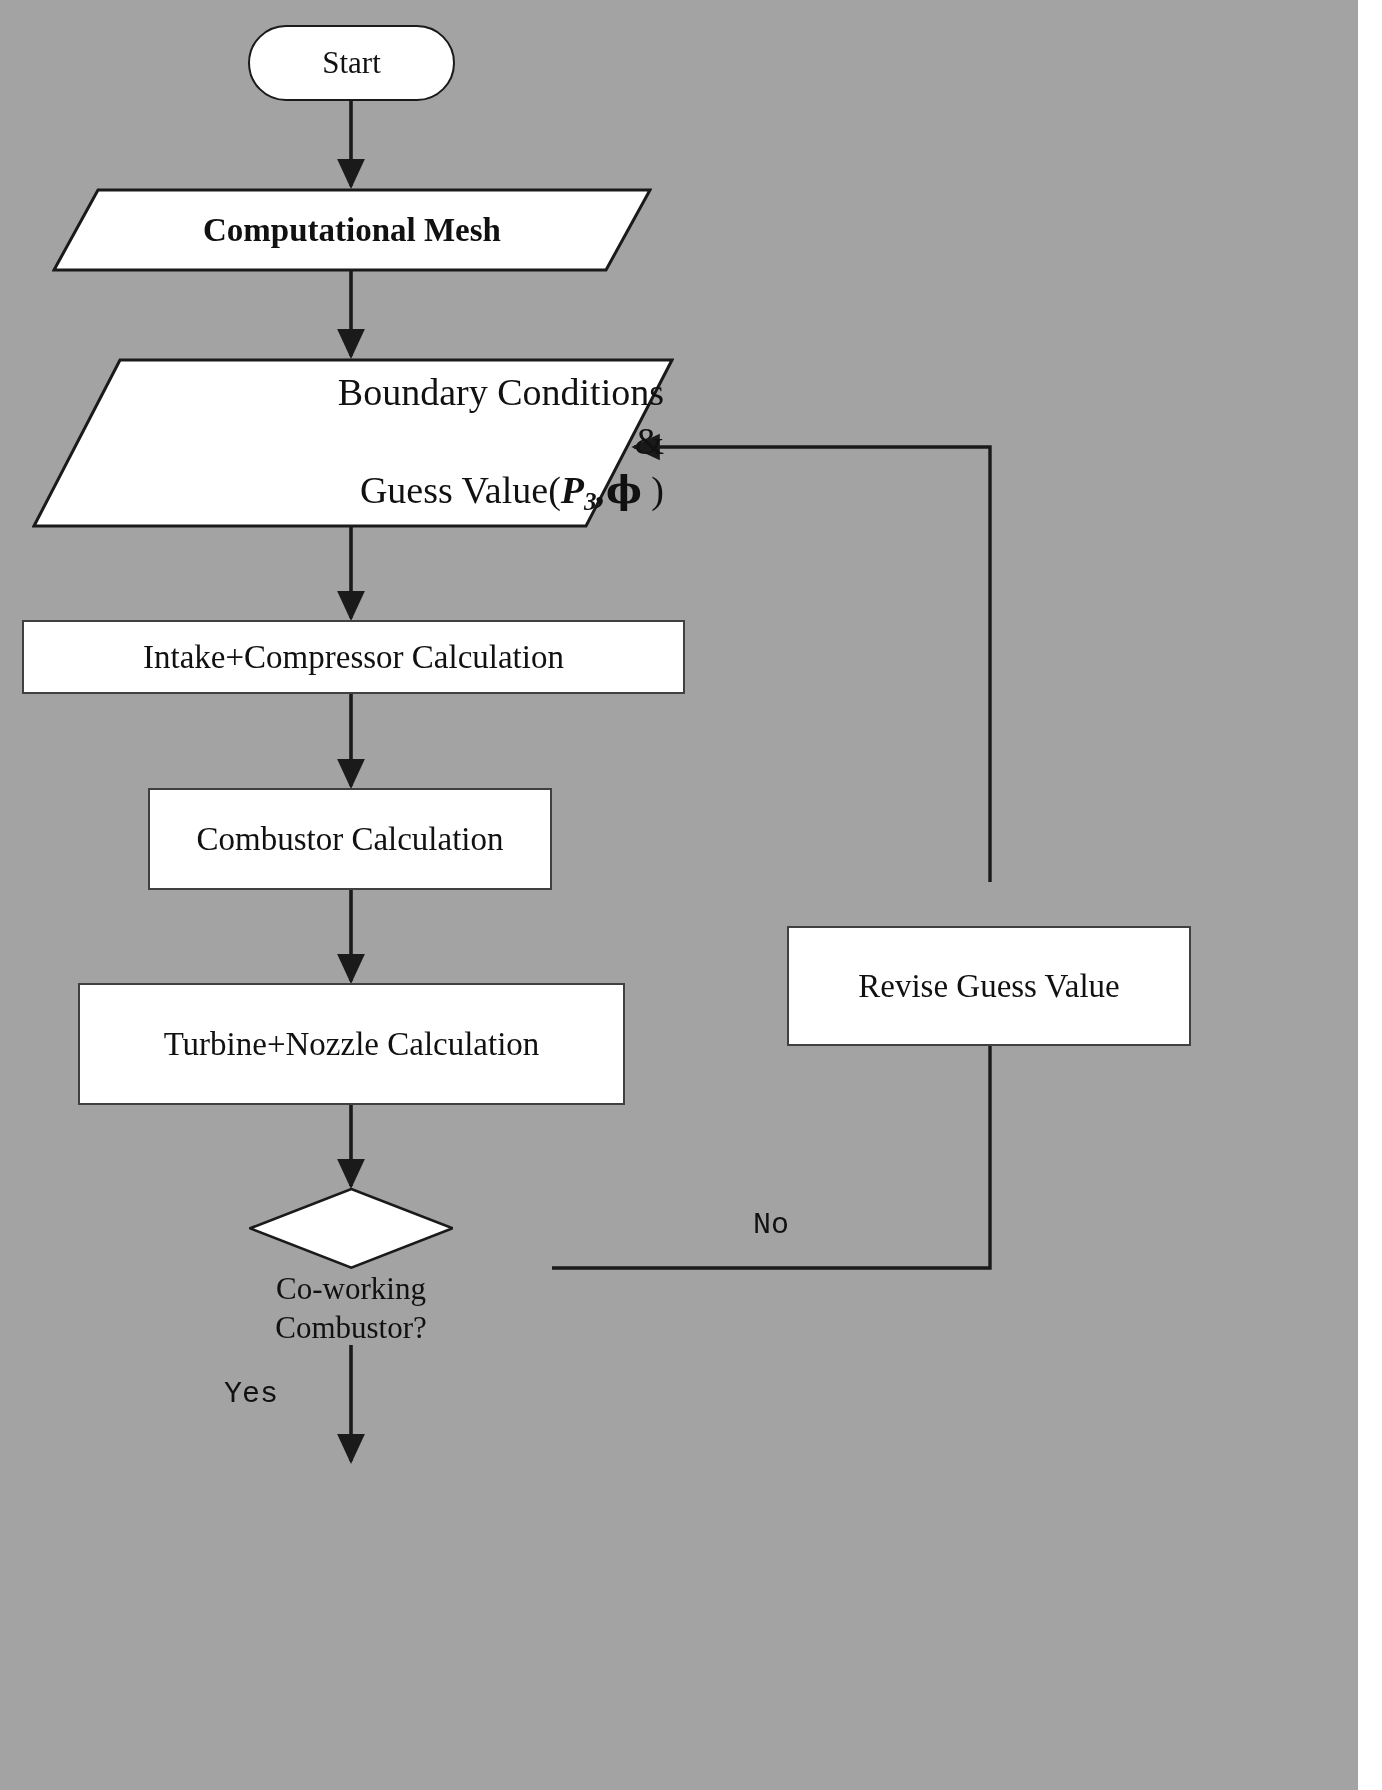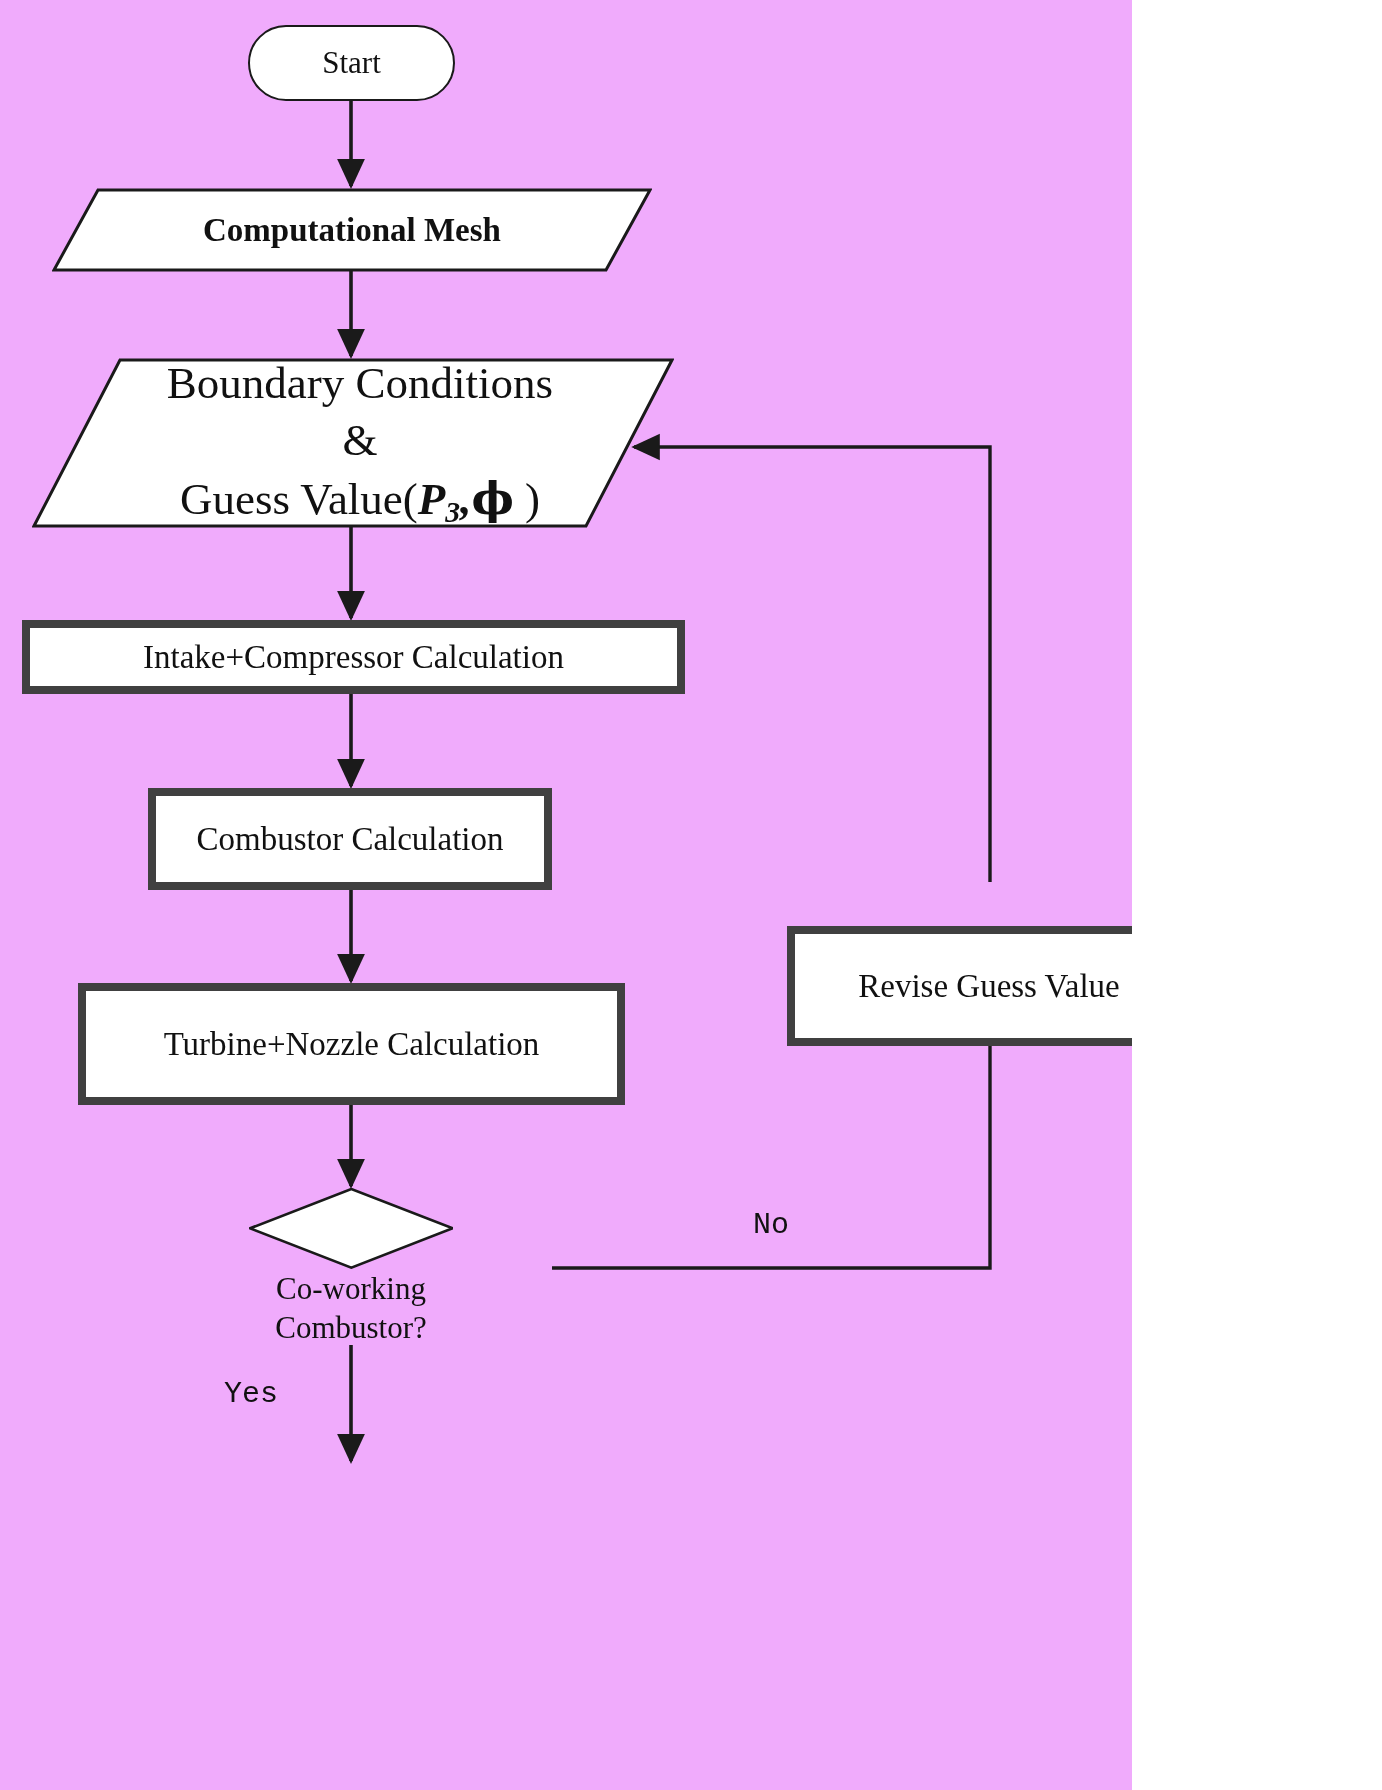--- a/index.html
+++ b/index.html
@@ -7,23 +7,23 @@
     margin: 0;
     padding: 0;
     background: #ffffff;
   }
   body {
     font-family: "Liberation Serif", "DejaVu Serif", serif;
     color: #111111;
   }
   #canvas {
     position: relative;
-    width: 1132px;
+    width: 1358px;
     height: 1790px;
-    background: #f0abfc;
+    background: #a3a3a3;
     overflow: hidden;
   }
   #edges {
     position: absolute;
     left: 0;
     top: 0;
     width: 1382px;
     height: 1790px;
     pointer-events: none;
   }
@@ -39,21 +39,21 @@
   }
   .node .label {
     display: block;
     width: 100%;
     padding: 0 10px;
     box-sizing: border-box;
   }
 
   
   .shape-rect {
-    border: 8px solid #404040;
+    border: 2px solid #404040;
     background: #ffffff;
   }
   .shape-stadium {
     border: 2px solid #1a1a1a;
     background: #ffffff;
     border-radius: 999px;
   }
   .shape-paralle {
     background: transparent;
     border: none;
@@ -63,21 +63,21 @@
     left: 0; top: 0; right: 0; bottom: 0;
   }
   .shape-diamond {
     background: transparent;
     border: none;
   }
 
   
   .t-start      { font-size: 31px; }
   .t-mesh       { font-size: 33px; }
-  .t-bc         { font-size: 45px; }
+  .t-bc         { font-size: 38px; text-align: right; }
   .t-proc       { font-size: 33px; }
   .t-decision   { font-size: 31px; }
   .t-result     { font-size: 30px; }
   .t-revise     { font-size: 33px; }
 
   .sub { font-size: 0.66em; vertical-align: -0.28em; }
   .mathbf {
     font-weight: bold;
     font-style: italic;
     font-family: "Liberation Serif", "DejaVu Serif", serif;

